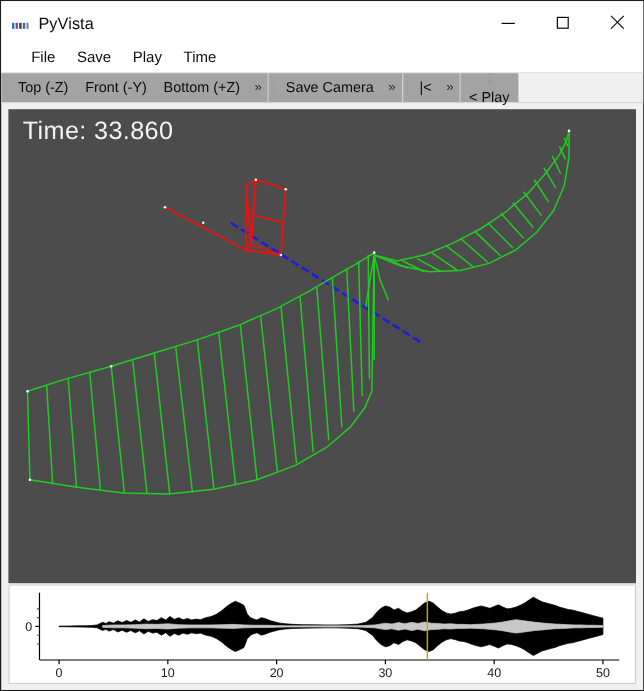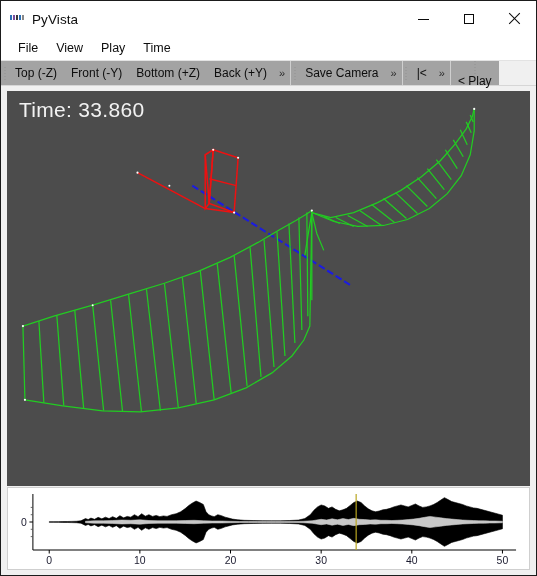--- a/index.html
+++ b/index.html
@@ -12,21 +12,21 @@
   #app{
     position:relative;width:537px;height:576px;box-sizing:border-box;
     border:1px solid #1b1b1b;background:#f0f0f0;
   }
 
   
   .titlebar{
     position:relative;height:36px;background:#ffffff;
     display:flex;align-items:center;
   }
-  .title-left{display:flex;align-items:flex-start;padding-left:9px;gap:8px;}
+  .title-left{display:flex;align-items:flex-end;padding-left:9px;gap:8px;}
   .app-icon{
     width:14px;height:11px;position:relative;overflow:hidden;
     display:block;
   }
   .app-icon i{
     position:absolute;display:block;width:2px;height:5px;top:3px;
   }
   .app-title{
     font-size:13.5px;color:#0d0d0d;letter-spacing:.1px;
   }
@@ -40,21 +40,21 @@
   .glyph-close{position:relative;width:12px;height:12px;display:block;}
   .glyph-close:before,.glyph-close:after{
     content:"";position:absolute;left:-1px;top:5px;width:15px;height:1px;background:#0a0a0a;
   }
   .glyph-close:before{transform:rotate(45deg);}
   .glyph-close:after{transform:rotate(-45deg);}
 
   
   .menubar{
     height:23px;background:#ffffff;display:flex;align-items:center;
-    padding-left:8px;
+    padding-left:16px;
   }
   .menu-item{
     font-size:12.5px;color:#0d0d0d;padding:3px 9px;cursor:default;
     line-height:15px;
   }
 
   
   .toolbar-row{
     height:24px;background:#f0f0f0;display:flex;align-items:stretch;
     border-top:1px solid #e3e3e3;
@@ -127,35 +127,34 @@
         <span class="glyph-max"></span>
       </button>
       <button class="win-btn close">
         <span class="glyph-close"></span>
       </button>
     </div>
   </div>
 
   <div class="menubar">
     <div class="menu-item">File</div>
-    <div class="menu-item">View</div>
+    <div class="menu-item">Save</div>
     <div class="menu-item">Play</div>
     <div class="menu-item">Time</div>
   </div>
 
   <div class="toolbar-row">
 
     <div class="tb-group">
       <div class="grip">
           <span></span>
         </div>
       <div class="tb-btn">Top (-Z)</div>
       <div class="tb-btn">Front (-Y)</div>
       <div class="tb-btn">Bottom (+Z)</div>
-      <div class="tb-btn">Back (+Y)</div>
       <div class="tb-spacer"></div>
       <div class="chev">»</div>
     </div>
 
     <div class="tb-group">
       <div class="grip">
           <span></span>
         </div>
       <div class="tb-btn">Save Camera</div>
       <div class="chev">»</div>

